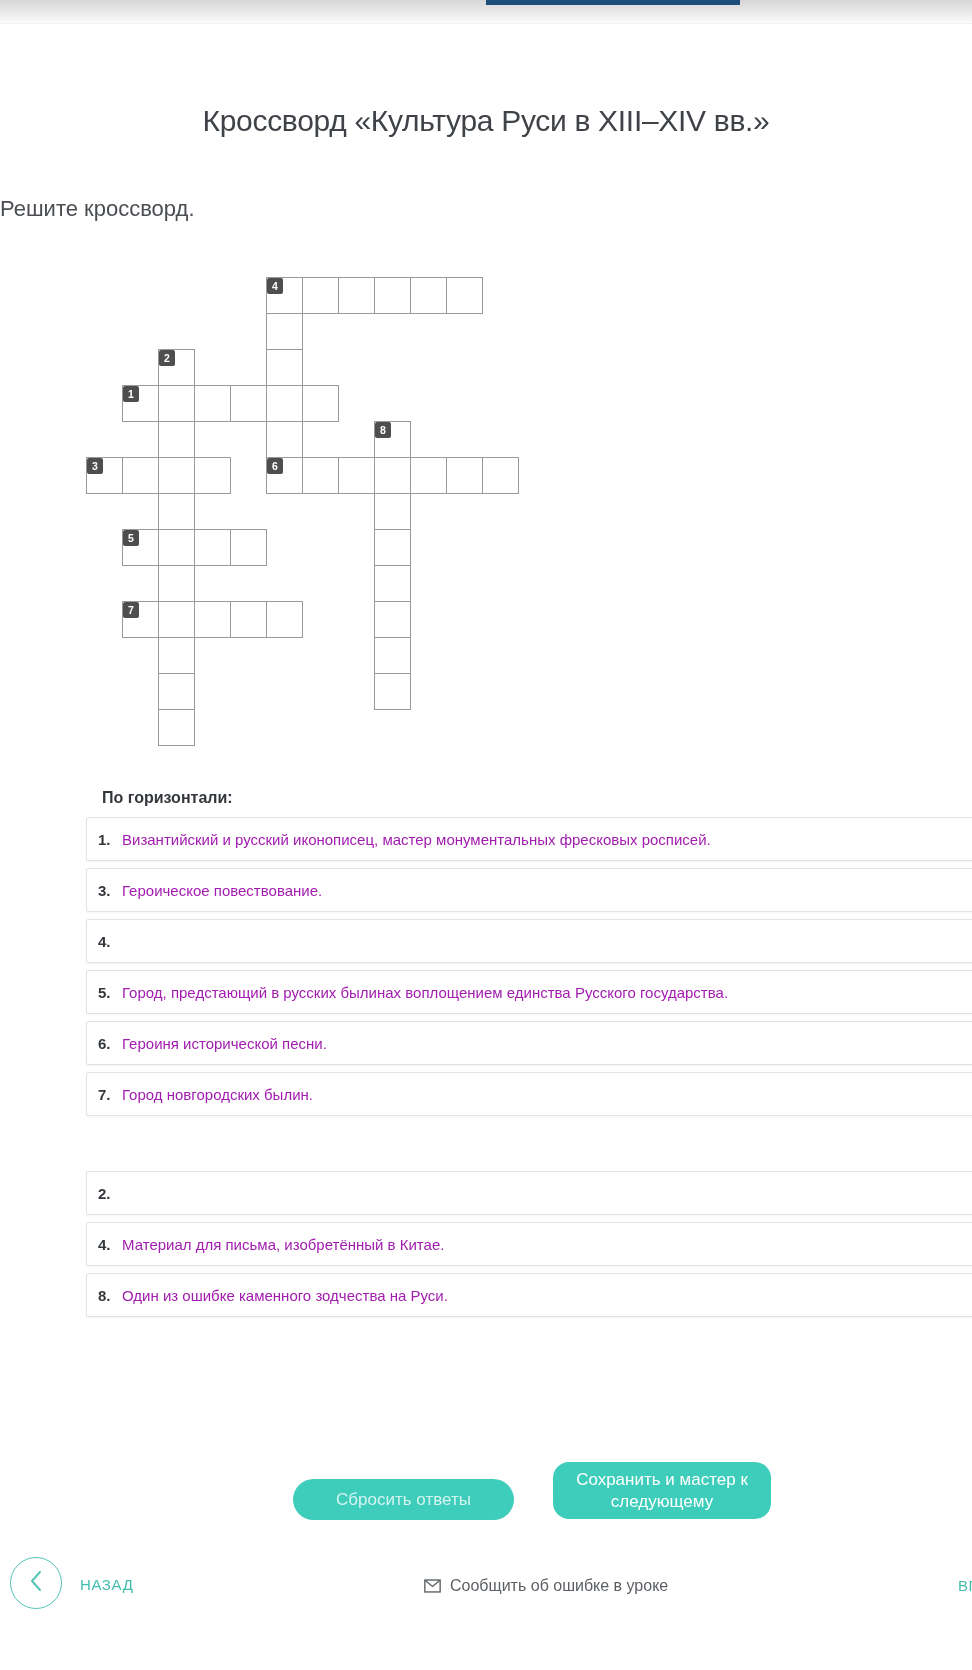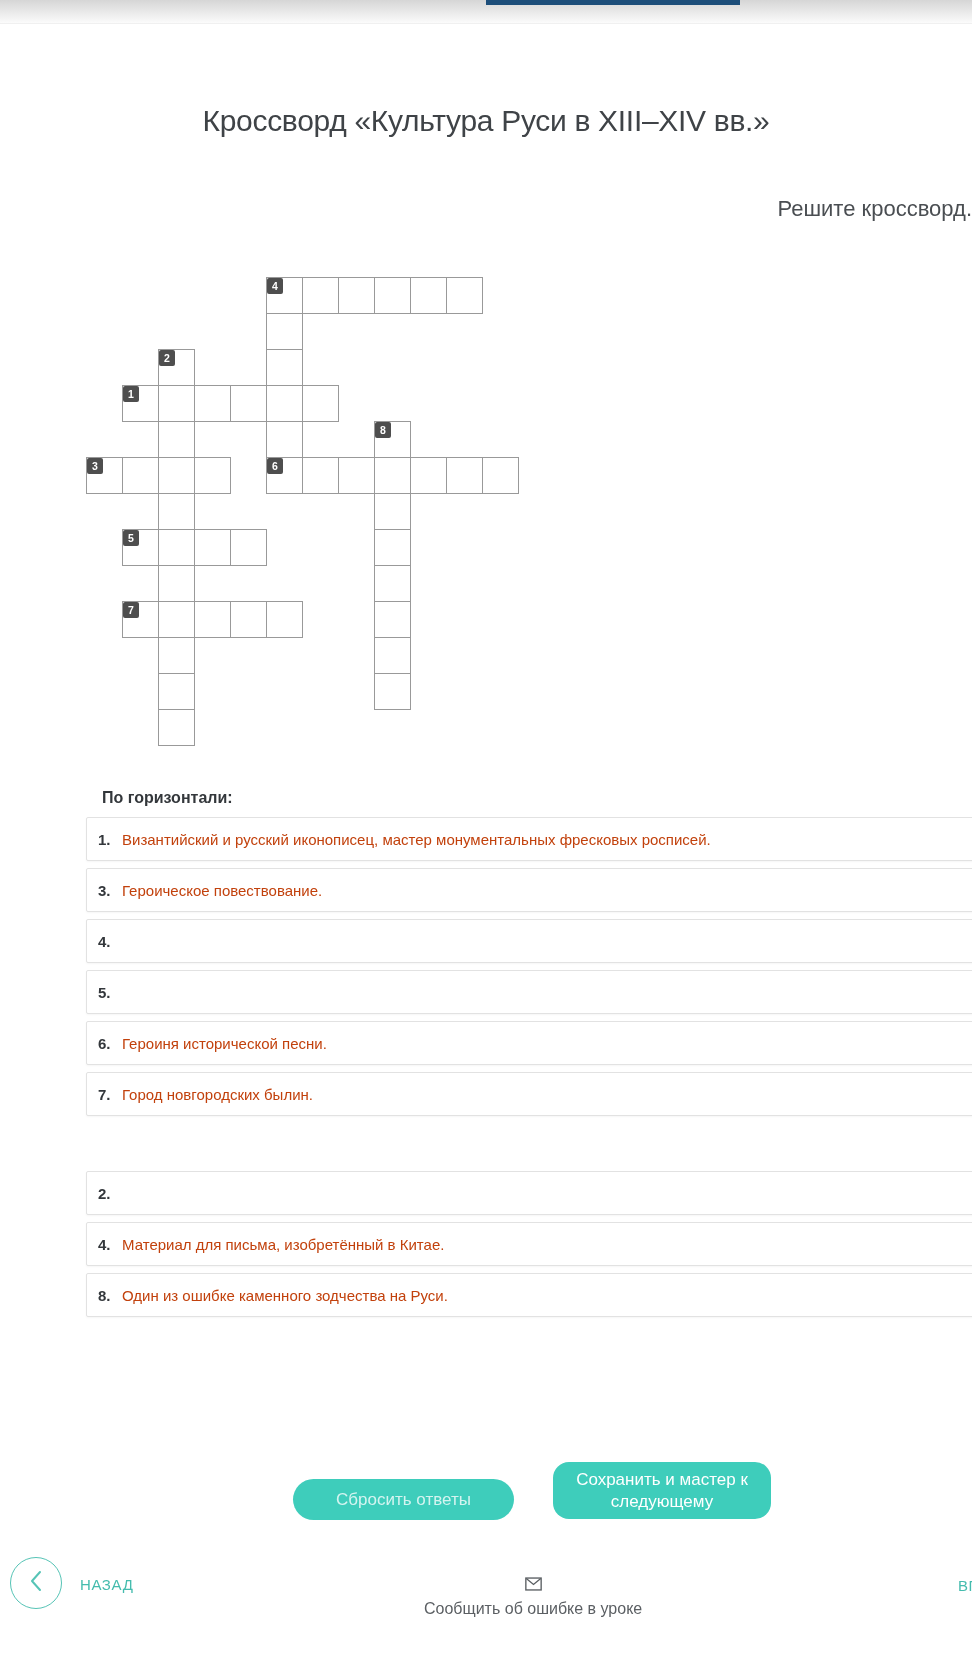--- a/index.html
+++ b/index.html
@@ -7,56 +7,56 @@
     position:relative;width:972px;height:1670px;overflow:hidden;background:#fff;
     font-family:"Liberation Sans",sans-serif;color:#3e4246;
   }
   
   .top-strip{position:absolute;left:0;top:0;width:972px;height:23px;
     background:linear-gradient(#d6d6d6,#fbfbfb);border-bottom:1px solid #f0f0f0;}
   .top-progress{position:absolute;left:486px;top:0;width:254px;height:5px;background:#1d4e7a;}
   
   .title{position:absolute;left:0;top:104px;width:100%;text-align:center;margin:0;
     font-size:30px;font-weight:400;letter-spacing:-0.3px;color:#3f4347;}
-  .subtitle{position:absolute;left:0;top:196px;width:100%;text-align:right;
+  .subtitle{position:absolute;left:0;top:196px;width:100%;text-align:left;
     font-size:22px;font-weight:400;color:#4a4e52;}
   
   #grid{position:absolute;left:86px;top:277px;width:433px;height:469px;}
   .cell{position:absolute;width:37px;height:37px;box-sizing:border-box;
     border:1px solid #999;background:#fff;}
   .chip{position:absolute;width:16px;height:16px;background:#4e4e4e;color:#fff;
     border-radius:2px;font-size:10.5px;font-weight:bold;display:flex;
     align-items:center;justify-content:center;z-index:2;line-height:1;}
   
   .section-heading{position:absolute;left:86px;font-size:16px;font-weight:bold;color:#33373b;}
   #across-heading{top:789px;margin-left:16px;}
   #down-heading{top:1175px;}
   .clue-list{position:absolute;left:86px;width:900px;}
   #across-list{top:817px;}
   #down-list{top:1171px;}
   .clue-card{box-sizing:border-box;height:44px;margin-bottom:7px;background:#fff;
     border:1px solid #e2e2e2;border-radius:2px;box-shadow:0 1px 2px rgba(0,0,0,0.04);
     display:flex;align-items:center;padding-left:11px;}
   .clue-num{font-weight:bold;color:#33373b;font-size:15px;width:24px;flex:0 0 auto;}
-  .clue-text{font-size:15px;color:#c2410c;white-space:nowrap;}
+  .clue-text{font-size:15px;color:#a21caf;white-space:nowrap;}
   
   .btn{position:absolute;border:none;cursor:pointer;background:#3ecdbb;
     font-family:"Liberation Sans",sans-serif;}
   #reset-btn{left:293px;top:1479px;width:221px;height:41px;border-radius:21px;
     color:rgba(255,255,255,0.78);font-size:17px;}
   #save-btn{left:553px;top:1462px;width:218px;height:57px;border-radius:16px;
     color:#fff;font-size:17px;line-height:1.25;padding:0 14px;}
   
   .back-circle{position:absolute;left:10px;top:1557px;width:52px;height:52px;
     border:1.5px solid #56c4b6;border-radius:50%;box-sizing:border-box;background:#fff;
     display:flex;align-items:center;justify-content:center;cursor:pointer;}
   .back-label{position:absolute;left:80px;top:1576px;font-size:15px;letter-spacing:0.6px;
     color:#45bcae;cursor:pointer;}
   .report-row{position:absolute;left:424px;top:1577px;display:flex;align-items:center;
-    gap:9px;cursor:pointer;flex-direction:column;}
+    gap:9px;cursor:pointer;}
   .report-label{font-size:16px;color:#5b5f63;}
   .forward-label{position:absolute;left:958px;top:1577px;font-size:15px;letter-spacing:0.6px;
     color:#45bcae;cursor:pointer;white-space:nowrap;}
 </style>
 </head>
 <body>
 
 <div id="screen">
 
   <div class="top-strip">
@@ -134,20 +134,21 @@
       </div>
       <div class="clue-card">
         <span class="clue-num">3.</span>
         <span class="clue-text">Героическое повествование.</span>
       </div>
       <div class="clue-card">
         <span class="clue-num">4.</span>
       </div>
       <div class="clue-card">
         <span class="clue-num">5.</span>
+        <span class="clue-text">Город, предстающий в русских былинах воплощением единства Русского государства.</span>
       </div>
       <div class="clue-card">
         <span class="clue-num">6.</span>
         <span class="clue-text">Героиня исторической песни.</span>
       </div>
       <div class="clue-card">
         <span class="clue-num">7.</span>
         <span class="clue-text">Город новгородских былин.</span>
       </div>
     </div>

